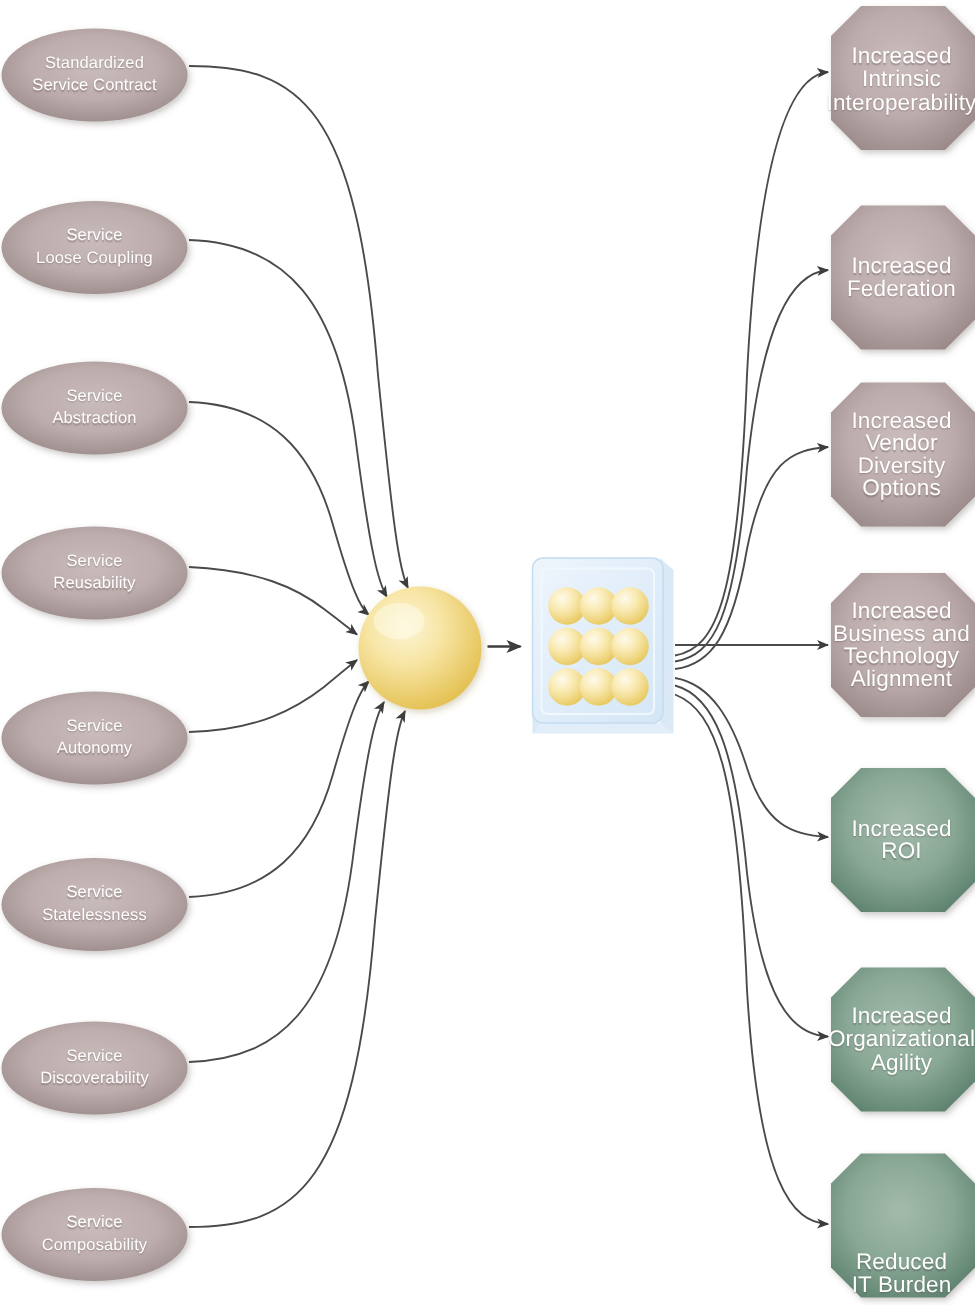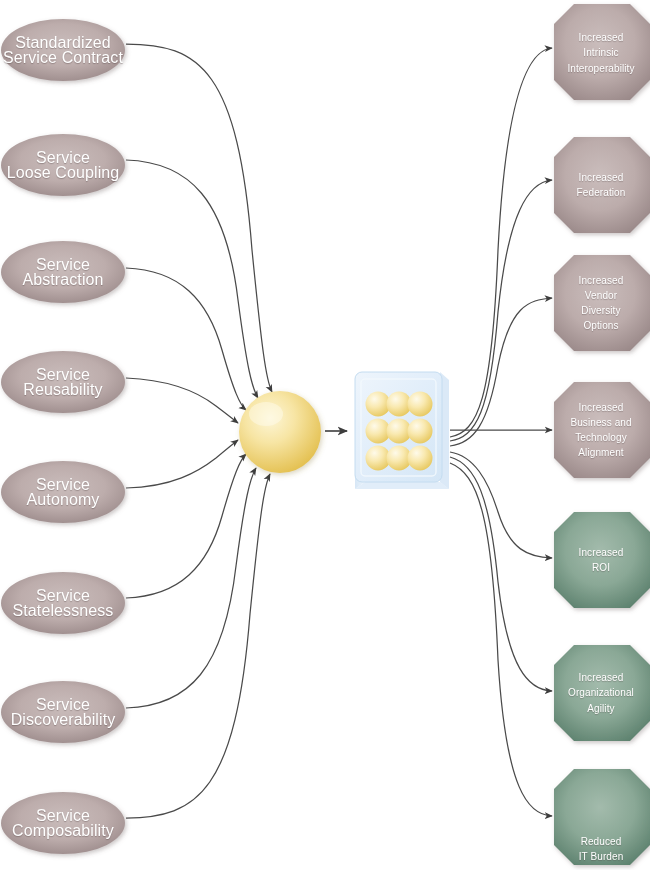--- a/index.html
+++ b/index.html
@@ -6,32 +6,32 @@
   body{
     width:650px;height:870px;position:relative;overflow:hidden;
     font-family:"Liberation Sans", sans-serif;
     background:#ffffff;
   }
   #stage{position:absolute;left:0;top:0;width:650px;height:870px;}
   svg.layer{position:absolute;left:0;top:0;width:650px;height:870px;}
   .nodeText{
     position:absolute;
     color:#ffffff;
-    font-size:16px;
+    font-size:11px;
     line-height:15.2px;
     text-align:center;
     letter-spacing:.1px;
     text-shadow:0 1px 1px rgba(70,55,55,.35);
     pointer-events:none;
     white-space:pre-line;
     display:flex;align-items:center;justify-content:center;
   }
   .octText{
     color:#ffffff;
-    font-size:10px;
+    font-size:15px;
     line-height:15.2px;
   }
 </style>
 </head>
 <body>
 
 <div id="stage">
 
   <svg class="layer" viewBox="0 0 650 870">
     <defs>

